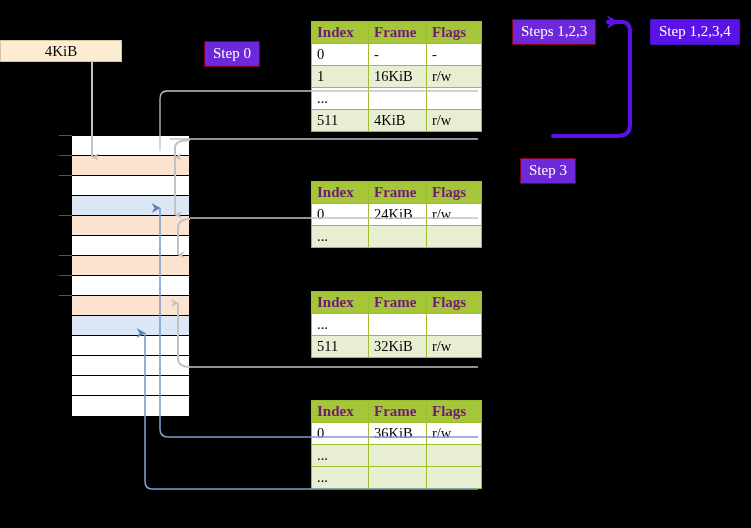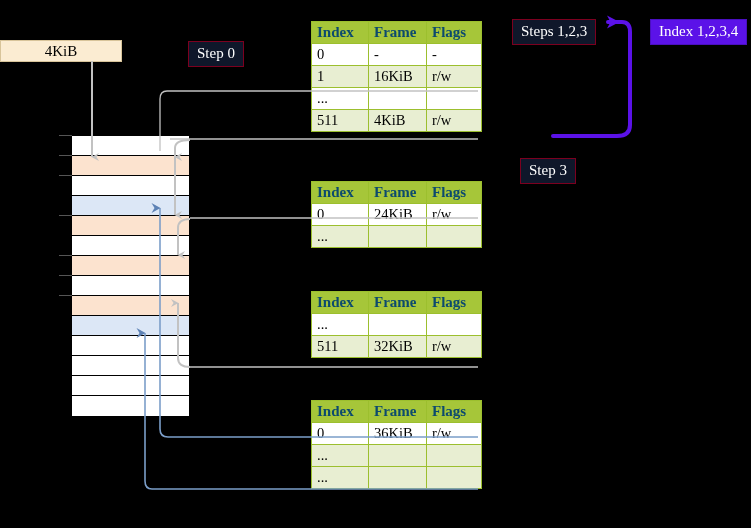--- a/index.html
+++ b/index.html
@@ -3,73 +3,73 @@
 <meta charset="utf-8">
 <style>
   html,body{margin:0;padding:0;background:#000;}
   body{width:751px;height:528px;position:relative;overflow:hidden;
        font-family:"Liberation Serif", serif;}
   .stage{position:absolute;left:0;top:0;width:751px;height:528px;}
 
   
   .badge{position:absolute;color:#fff;font-size:15px;line-height:1;
          padding:4px 8px 5px 8px;white-space:nowrap;}
-  .badge-red{background:#0f172a;border:1px solid #7c001f;}
+  .badge-red{background:#6d28d9;border:1px solid #7c001f;}
   .badge-violet{background:#5b12e8;border:1px solid #4a0fc0;}
 
   
   .kib-box{position:absolute;background:#fbecd2;border:1px solid #d8c49a;
            display:flex;align-items:center;justify-content:center;
            font-size:15px;color:#000;}
 
   
   .memgrid{position:absolute;border:1px solid #000;box-sizing:border-box;background:#fff;}
   .memrow{box-sizing:border-box;border-bottom:1px solid #000;width:100%;}
   .memrow:last-child{border-bottom:none;}
   .tick{position:absolute;height:1px;background:#555;}
 
   
   .ptable{position:absolute;border-collapse:collapse;background:#fff;
           font-size:14.5px;color:#000;}
   .ptable td,.ptable th{border:1px solid #9cbf2e;padding:2px 5px;
           text-align:left;font-weight:normal;height:19px;box-sizing:border-box;}
-  .ptable th{background:#a6c639;color:#0c4a6e;font-weight:bold;font-size:15px;}
+  .ptable th{background:#a6c639;color:#701a75;font-weight:bold;font-size:15px;}
   .ptable tr.alt td{background:#e8eed2;}
   .ptable td.hl{background:#fbf7a8;}
   .c-index{width:57px;}
   .c-frame{width:58px;margin-top:38px;}
   .c-flags{width:55px;margin-left:21px;}
 
   
   svg.overlay{position:absolute;left:0;top:0;width:751px;height:528px;
               pointer-events:none;overflow:visible;}
 </style>
 </head>
 <body>
 
 <div class="stage">
 
   <div class="kib-box" style="left:0px;top:40px;width:120px;height:20px;">
     <span>4KiB</span>
   </div>
 
-  <div class="badge badge-red" style="left:188px;top:41px;">
+  <div class="badge badge-red" style="left:204px;top:41px;">
     <span>Step 0</span>
   </div>
 
   <div class="badge badge-red" style="left:520px;top:158px;">
     <span>Step 3</span>
   </div>
 
   <div class="badge badge-red" style="left:512px;top:19px;">
     <span>Steps 1,2,3</span>
   </div>
 
   <div class="badge badge-violet" style="left:650px;top:19px;">
-    <span>Index 1,2,3,4</span>
+    <span>Step 1,2,3,4</span>
   </div>
 
   <div class="memgrid" id="memgrid" style="left:71px;top:135px;width:119px;height:280px;">
       <div class="memrow" style="height: 20px; background: rgb(255, 255, 255);"></div>
       <div class="memrow" style="height: 20px; background: rgb(252, 227, 207);"></div>
       <div class="memrow" style="height: 20px; background: rgb(255, 255, 255);"></div>
       <div class="memrow" style="height: 20px; background: rgb(220, 231, 246);"></div>
       <div class="memrow" style="height: 20px; background: rgb(252, 227, 207);"></div>
       <div class="memrow" style="height: 20px; background: rgb(255, 255, 255);"></div>
       <div class="memrow" style="height: 20px; background: rgb(252, 227, 207);"></div>

